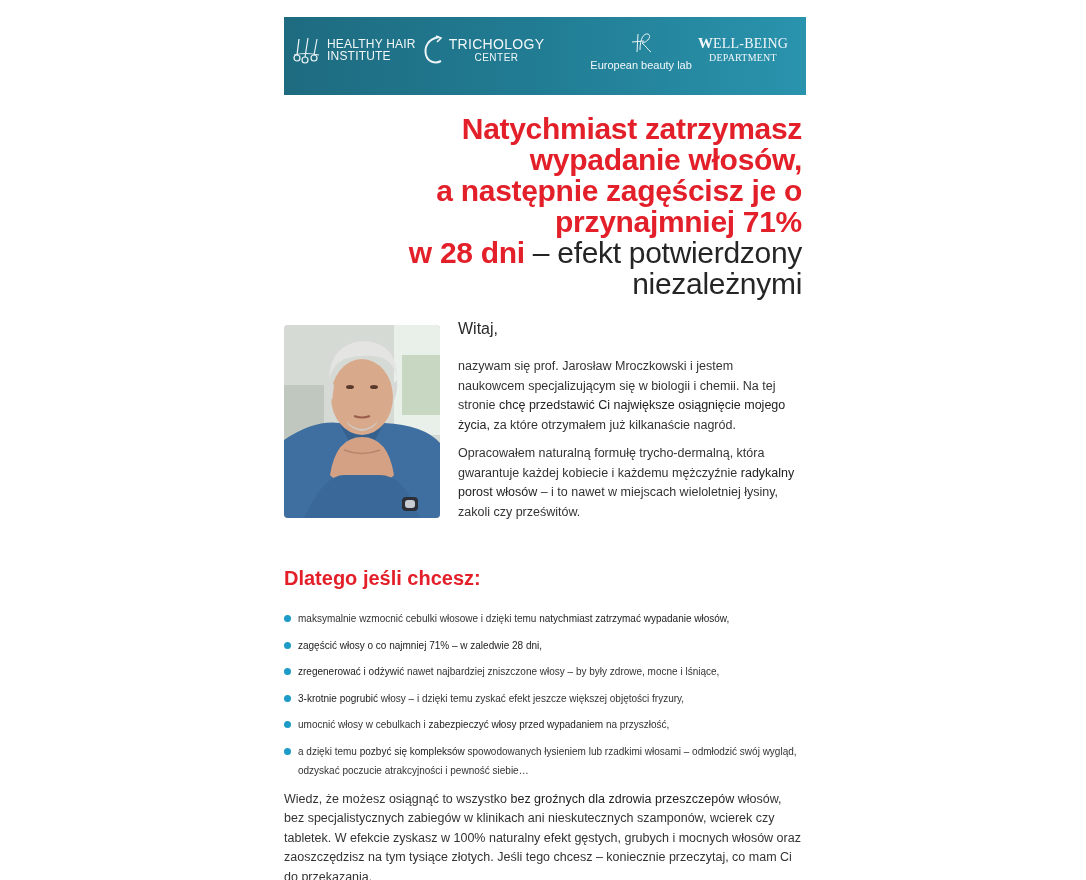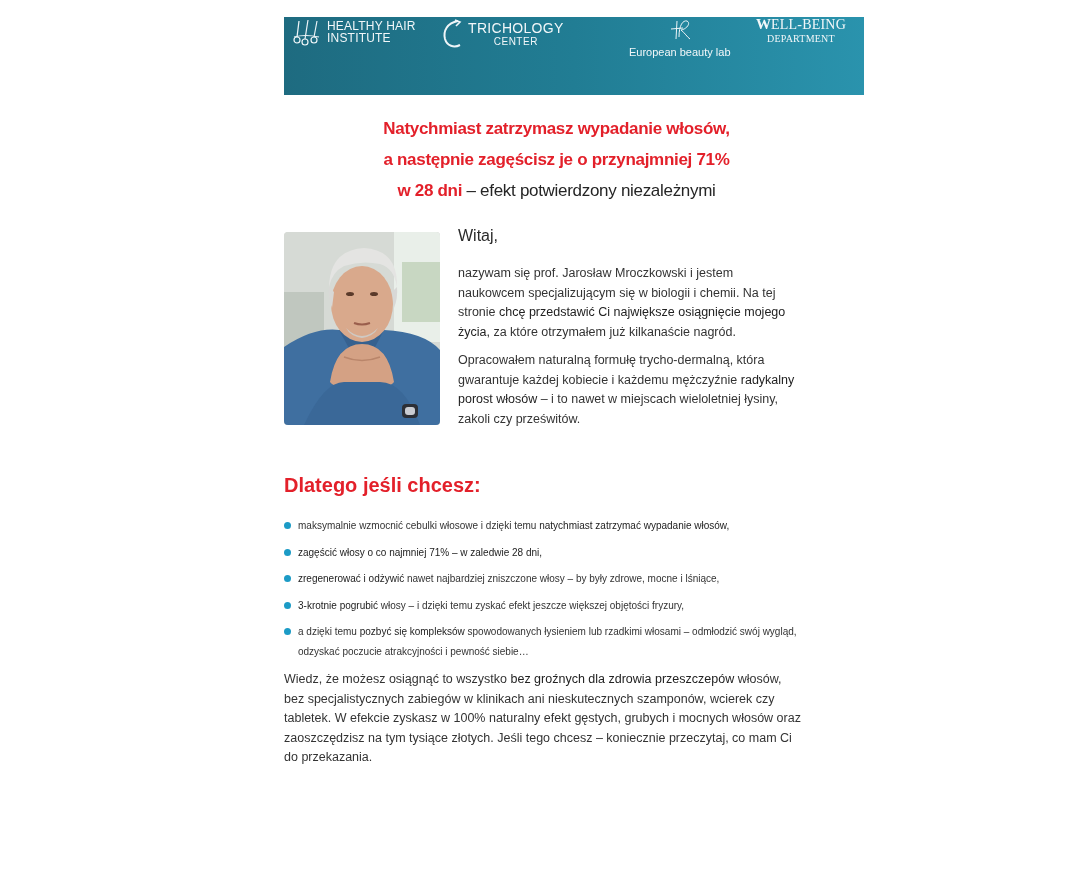--- a/index.html
+++ b/index.html
@@ -2,43 +2,43 @@
 <html><head>
   <meta charset="utf-8">
   <style>
     * { box-sizing: border-box; margin: 0; padding: 0; }
     html, body { width: 1086px; height: 880px; background: #ffffff; overflow: hidden; }
     body { font-family: "Liberation Sans", "DejaVu Sans", sans-serif; color: #2a2a2a; }
     .page { position: absolute; left: 284px; top: 17px; width: 518px; }
 
     
     .banner {
-      width: 580px; height: 78px;
+      width: 522px; height: 78px;
       background: linear-gradient(90deg, #1e6b80 0%, #217d94 50%, #2a93ad 100%);
-      display: flex; align-items: flex-start; justify-content: space-between;
+      display: flex; align-items: center; justify-content: space-between;
       padding: 0 18px 12px 8px; color: #fff;
     }
     .logo { display: flex; align-items: center; color: #f2f7f9; }
     .logo-hhi { gap: 5px; }
     .logo-hhi .txt { font-size: 12px; line-height: 12px; letter-spacing: 0.2px; }
     .logo-tri { gap: 5px; }
     .logo-tri .txt { display: flex; flex-direction: column; align-items: center; }
     .logo-tri .t1 { font-size: 14px; line-height: 15px; letter-spacing: 0.3px; }
     .logo-tri .t2 { font-size: 10px; line-height: 11px; letter-spacing: 0.5px; }
     .logo-ebl { flex-direction: column; align-items: center; gap: 3px; margin-left: 40px; }
     .logo-ebl .txt { font-size: 11px; }
     .logo-wbd { flex-direction: column; align-items: center; font-family: "Liberation Serif", "DejaVu Serif", serif; }
     .logo-wbd .t1 { font-size: 14px; line-height: 15px; letter-spacing: 0.2px; }
     .logo-wbd .t2 { font-size: 10px; line-height: 14px; letter-spacing: 0.2px; }
     .logo-wbd .big-w { font-weight: bold; font-size: 15px; }
 
     
     .headline {
-      margin-top: 18px; text-align: center;
-      font-size: 17px; line-height: 31px; font-weight: bold; color: #2a2a2a;
+      margin-top: 18px; text-align: right;
+      font-size: 30px; line-height: 31px; font-weight: bold; color: #2a2a2a;
       letter-spacing: -0.3px;
       margin-left: 27px;
     }
     .headline .red { color: #e3202a; }
     .headline .dark { font-weight: normal; color: #252525; }
 
     
     .intro { display: flex; margin-top: 26px; }
     .photo {
       width: 156px; height: 193px; border-radius: 4px; overflow: hidden; flex: none;
@@ -148,18 +148,19 @@
     </div>
   </div>
 
   <h2 class="section-title">Dlatego jeśli chcesz:</h2>
 
   <ul class="bullets">
     <li><span class="dot"></span><span>maksymalnie wzmocnić cebulki włosowe i dzięki temu </span><b>natychmiast zatrzymać wypadanie włosów,</b><span></span></li>
     <li><span class="dot"></span><span></span><b>zagęścić włosy o co najmniej 71% – w zaledwie 28 dni,</b><span></span></li>
     <li><span class="dot"></span><span></span><b>zregenerować i odżywić</b><span> nawet najbardziej zniszczone włosy – by były zdrowe, mocne i lśniące,</span></li>
     <li><span class="dot"></span><span></span><b>3-krotnie pogrubić</b><span> włosy – i dzięki temu zyskać efekt jeszcze większej objętości fryzury,</span></li>
+    <li><span class="dot"></span><span>umocnić włosy w cebulkach i </span><b>zabezpieczyć włosy przed wypadaniem</b><span> na przyszłość,</span></li>
     <li><span class="dot"></span><span>a dzięki temu </span><b>pozbyć się kompleksów</b><span> spowodowanych łysieniem lub rzadkimi włosami – odmłodzić swój wygląd, odzyskać poczucie atrakcyjności i pewność siebie…</span></li>
   </ul>
 
   <p class="closing"><span>Wiedz, że możesz osiągnąć to wszystko </span><b>bez groźnych dla zdrowia przeszczepów</b><span> włosów, bez specjalistycznych zabiegów w klinikach ani nieskutecznych szamponów, wcierek czy tabletek. W efekcie zyskasz w 100% naturalny efekt gęstych, grubych i mocnych włosów oraz zaoszczędzisz na tym tysiące złotych. Jeśli tego chcesz – koniecznie przeczytaj, co mam Ci do przekazania.</span></p>
 
 </div>
 
 </body></html>

